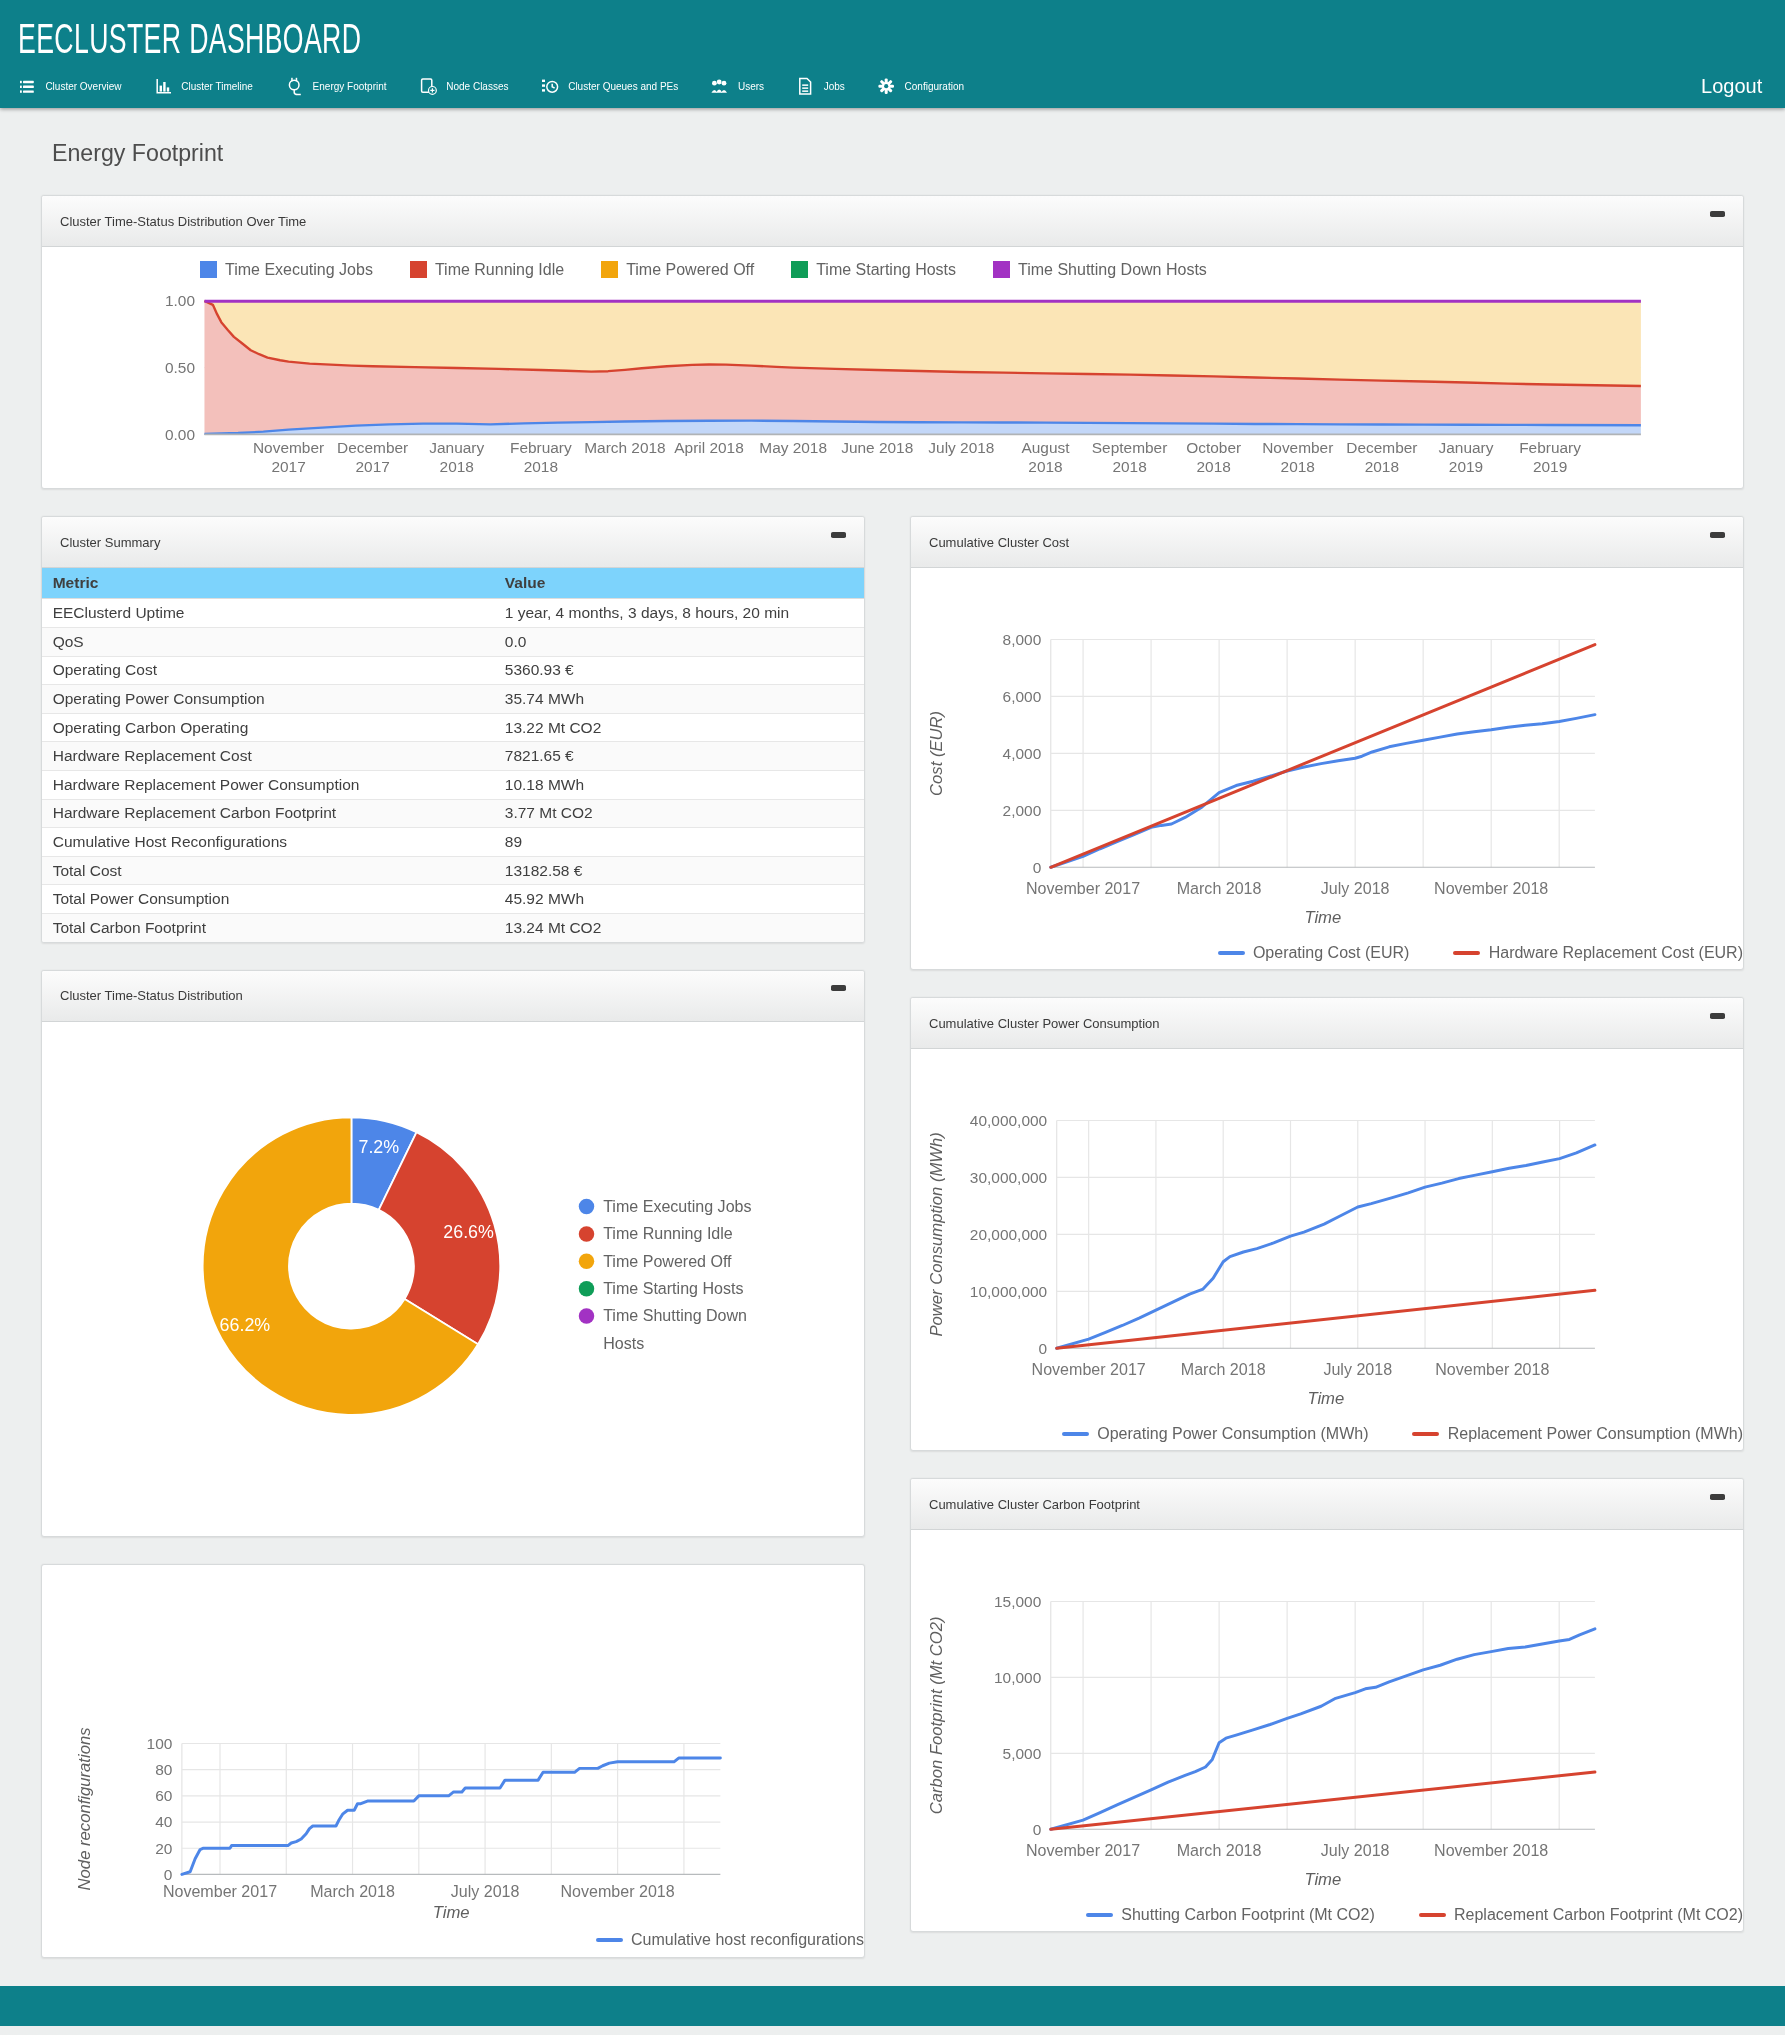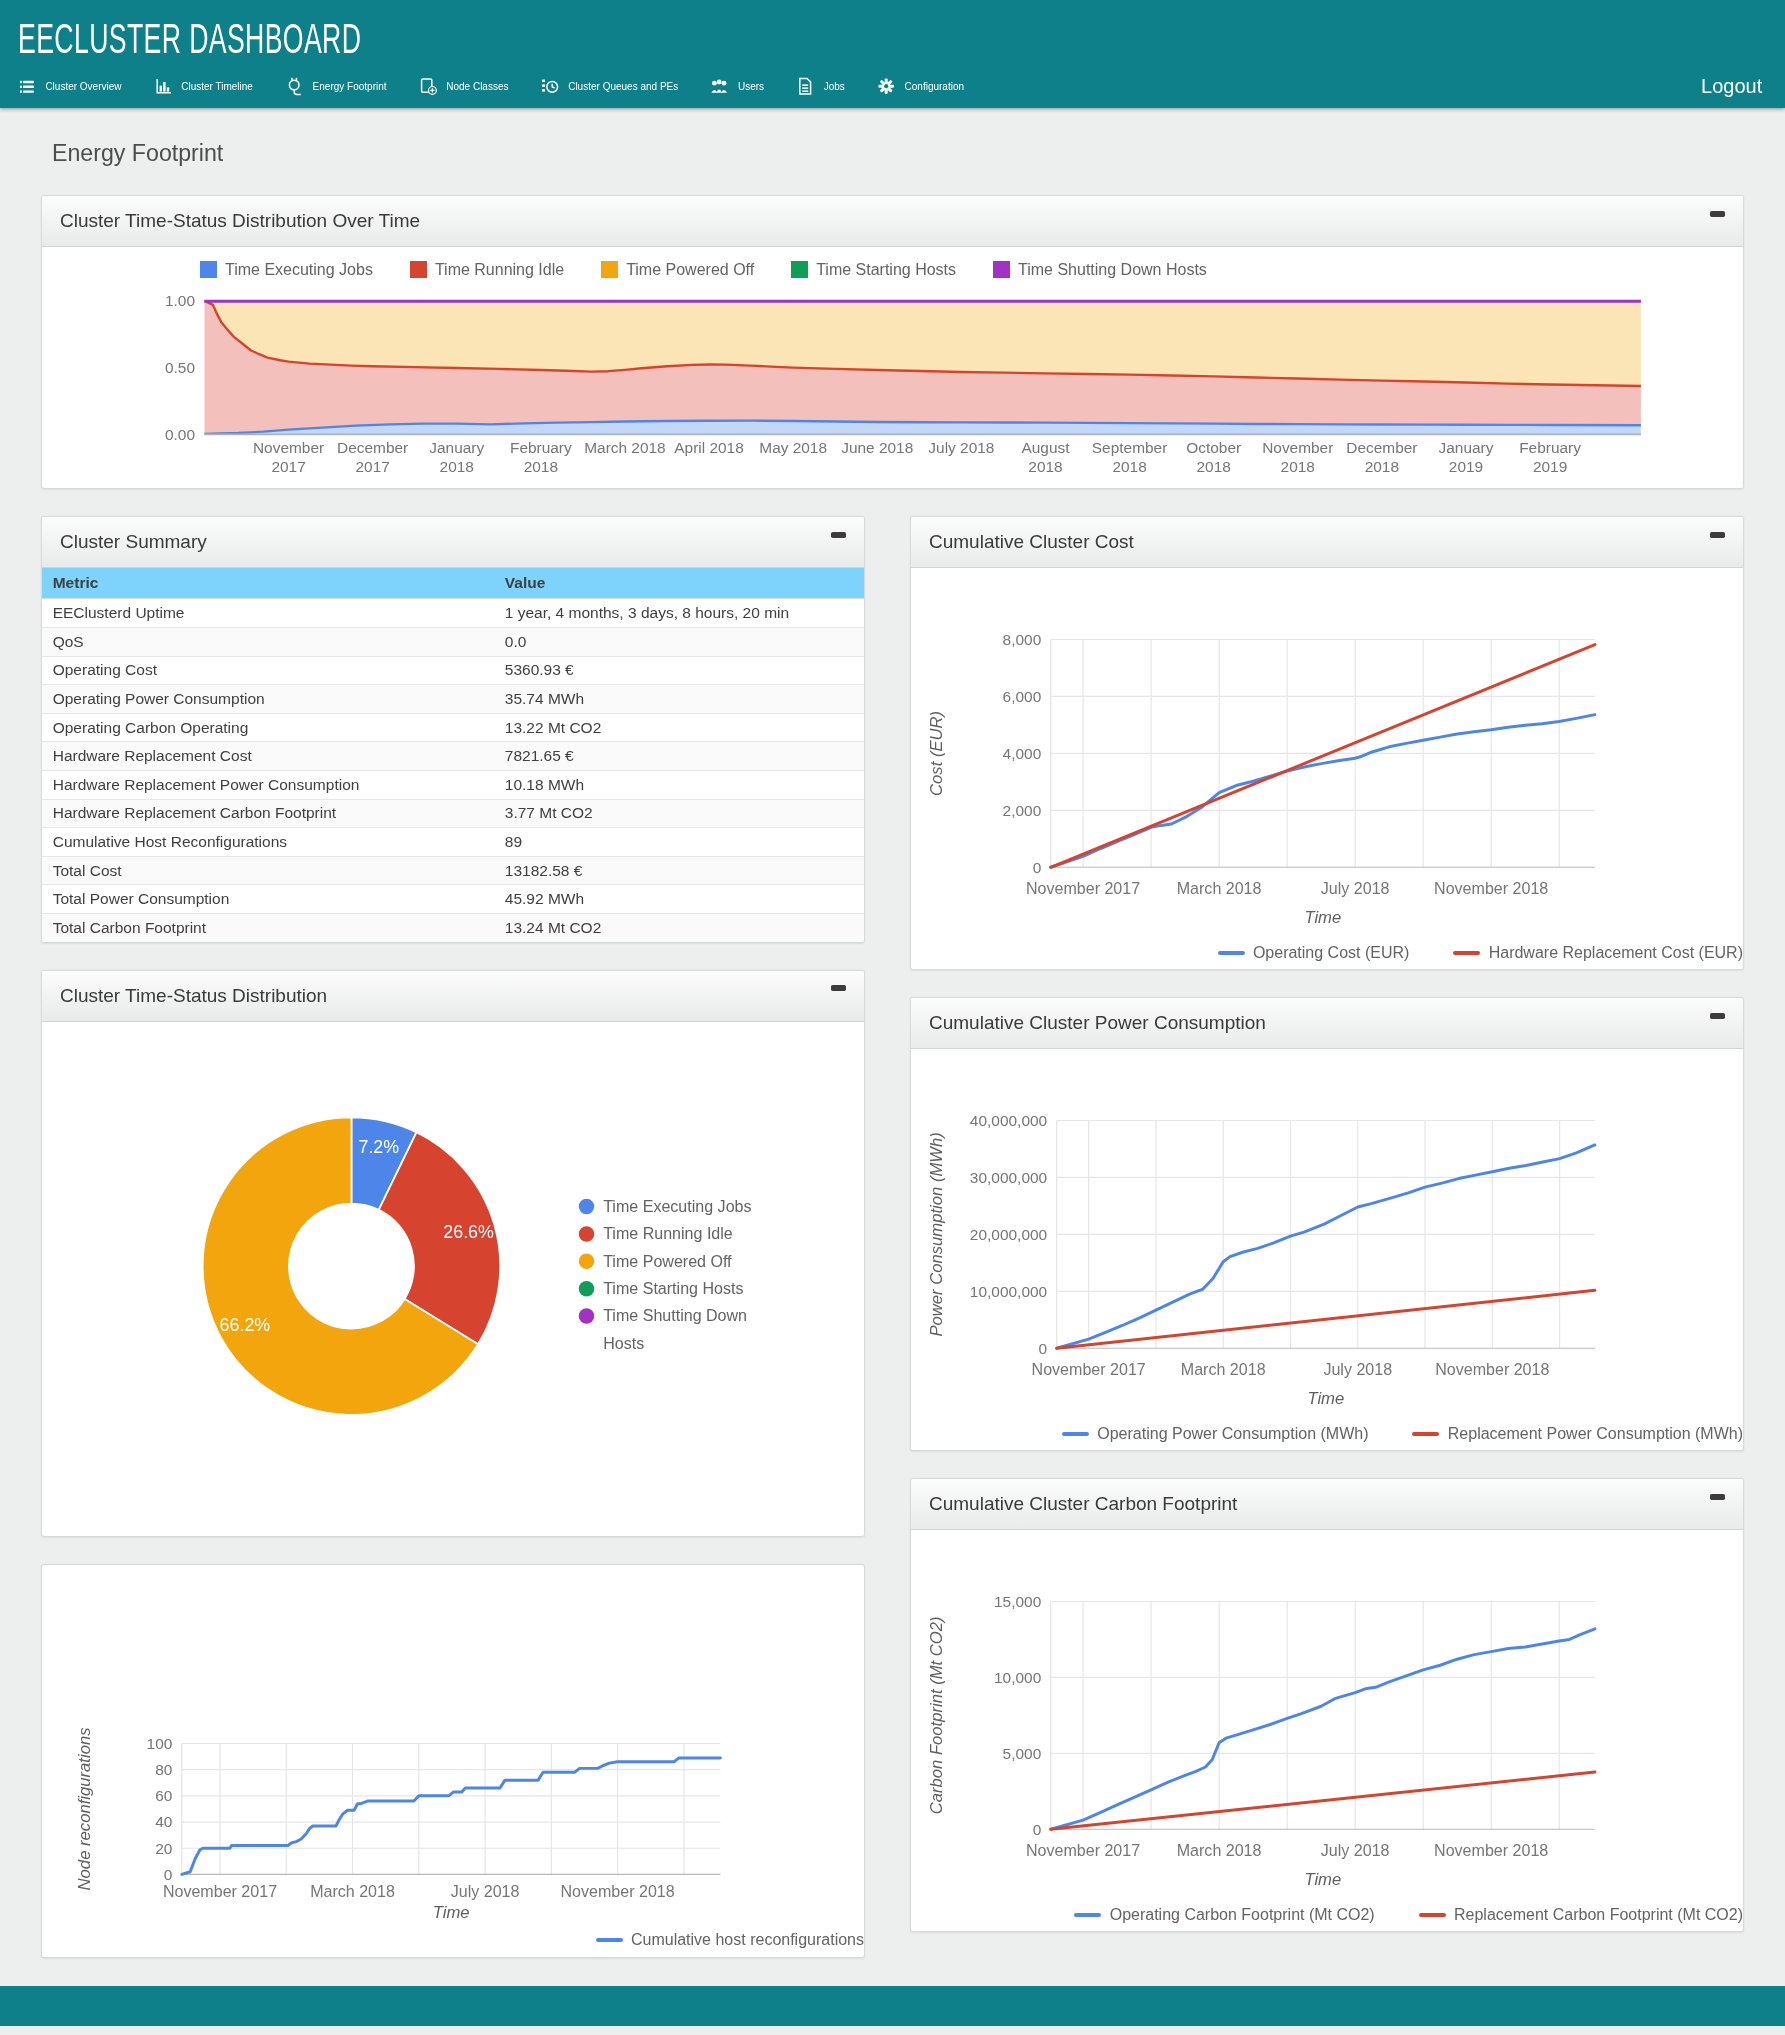--- a/index.html
+++ b/index.html
@@ -13,21 +13,21 @@
   .nav-item { display:flex; align-items:center; gap:7.7px; margin-right:31px; font-size:10px; color:#fff; cursor:pointer; white-space:nowrap; }
   .nav-item svg { display:block; }
   .logout { margin-left:auto; margin-right:4.8px; font-size:20px; cursor:pointer; }
 
   
   .content { padding:0 41px; }
   .page-title { font-size:24.4px; color:#4d4d4d; margin:31px 0 28.6px 10.7px; transform:scaleX(.95); transform-origin:left center; }
 
   .panel { background:#fff; border:0.6px solid #d7dadb; border-radius:3px; box-shadow:0 0.6px 1.8px rgba(0,0,0,.08); overflow:hidden; }
   .panel-hd { background:linear-gradient(#fcfcfc,#e9eaea); border-bottom:0.6px solid #d2d5d6; padding:0 18px; height:51px; display:flex; align-items:center; justify-content:space-between; }
-  .panel-title { font-size:19px; color:#3a3a3a; }
+  .panel-title { font-size:13px; color:#3a3a3a; }
   .collapse-btn { width:15.5px; height:6px; background:#3c3c3c; border-radius:1.8px; cursor:pointer; flex:none; margin-top:-15.5px; }
 
   .full-panel { width:1703px; margin-bottom:27px; }
   .cols { display:flex; align-items:flex-start; gap:45px;border-radius:15px; }
   .col-l { width:824px; }
   .col-r { width:834px; }
   .col-l .panel, .col-r .panel { margin-bottom:27px; }
 
   
   .chart-legend { display:flex; align-items:center; justify-content:flex-end; gap:44px; height:33px; }
@@ -483,21 +483,21 @@
               <text x="746.828125" y="548" text-anchor="middle" font-size="27" fill="#757575">July 2018</text>
               <text x="975.578125" y="548" text-anchor="middle" font-size="27" fill="#757575">November 2018</text>
               <text x="692.5" y="596" text-anchor="middle" font-size="28" fill="#5f5f5f" font-style="italic">Time</text>
               <text x="52" y="311.5" text-anchor="middle" font-size="28" fill="#5f5f5f" font-style="italic" transform="rotate(-90 52 311.5)">Carbon Footprint (Mt CO2)</text>
               <polyline points="235,503 289.328125,487.68 317.921875,474.91333333333336 346.515625,462.14666666666665 375.109375,449.38 403.703125,436.61333333333334 432.296875,423.8466666666667 460.890625,412.3566666666667 478.046875,405.97333333333336 495.203125,398.31333333333333 506.640625,385.5466666666667 518.078125,357.46000000000004 529.515625,349.79999999999995 546.671875,344.6933333333333 575.265625,335.75666666666666 603.859375,326.82 632.453125,316.6066666666667 655.328125,308.94666666666666 689.640625,296.17999999999995 712.515625,283.4133333333333 746.828125,273.20000000000005 763.984375,266.81666666666666 781.1406249999999,264.2633333333333 804.015625,255.32666666666668 832.609375,245.11333333333334 861.203125,234.90000000000003 889.796875,227.24 918.390625,217.02666666666664 946.984375,209.36666666666667 975.578125,204.26 1004.171875,199.1533333333333 1032.765625,196.59999999999997 1061.359375,191.49333333333334 1089.953125,186.38666666666666 1107.109375,183.83333333333331 1124.265625,176.1733333333333 1150,165.95999999999998" fill="none" stroke="#4d86e8" stroke-width="5" stroke-linejoin="round" stroke-linecap="round"></polyline>
               <polyline points="235,503 1150,406.7393333333333" fill="none" stroke="#d6432f" stroke-width="5" stroke-linejoin="round" stroke-linecap="round"></polyline>
             </svg></div>
         <div id="legend-cumulative_carbon" class="chart-legend">
             <div class="leg-item">
               <span class="leg-line" style="background: rgb(77, 134, 232);"></span>
-              <span>Operating Carbon Footprint (Mt CO2)</span>
+              <span>Shutting Carbon Footprint (Mt CO2)</span>
             </div>
             <div class="leg-item">
               <span class="leg-line" style="background: rgb(214, 67, 47);"></span>
               <span>Replacement Carbon Footprint (Mt CO2)</span>
             </div>
           </div>
       </div>
     </div>
   </div>
 </div>

